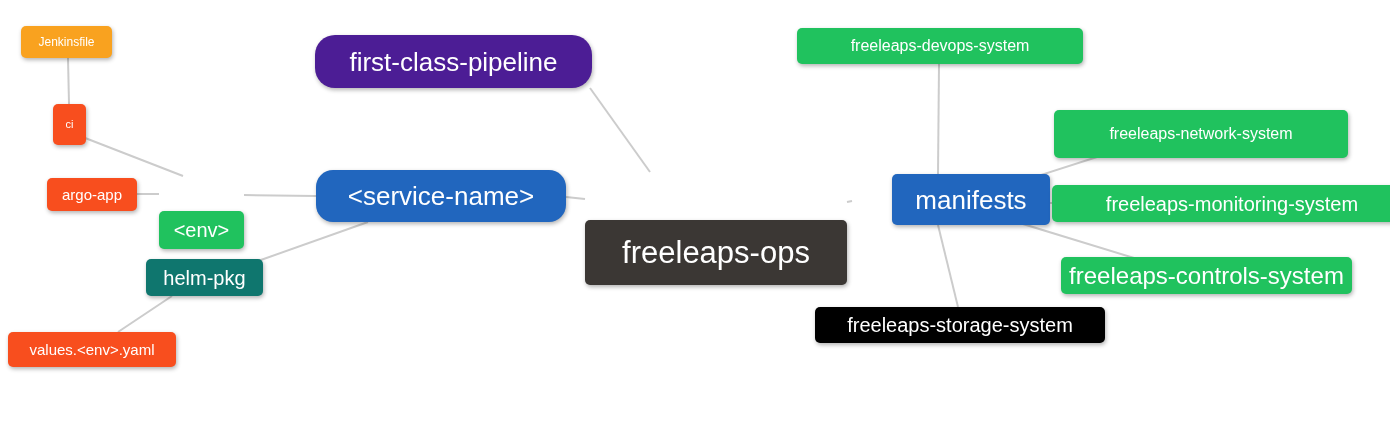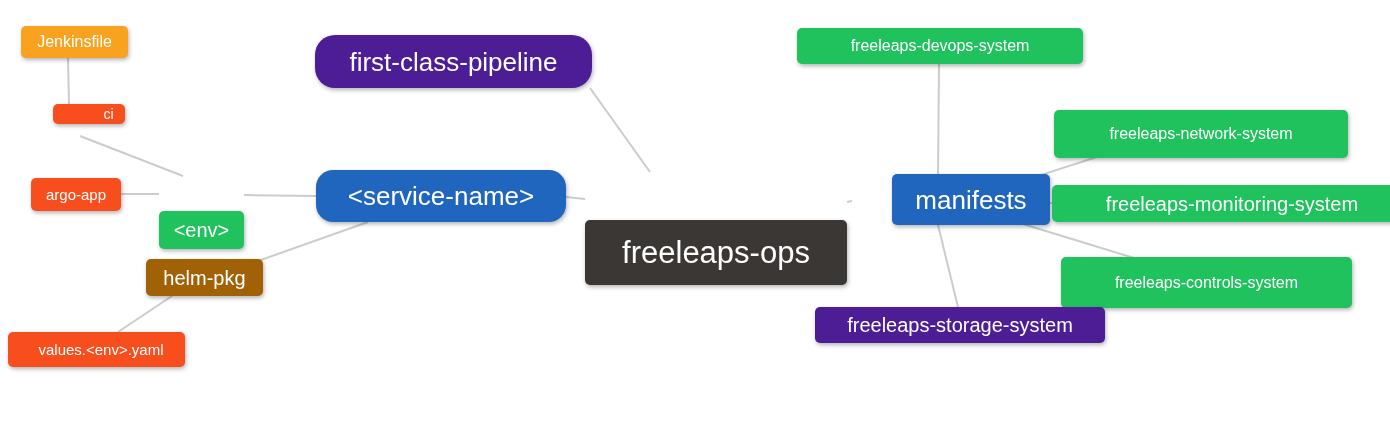--- a/index.html
+++ b/index.html
@@ -23,34 +23,34 @@
     align-items: center;
     justify-content: center;
     color: #ffffff;
     border-radius: 5px;
     box-shadow: 1px 2px 4px rgba(0,0,0,0.3);
     white-space: nowrap;
     cursor: default;
     line-height: 1;
   }
   
-  .n-jenkinsfile   { left: 21px;   top: 26px;  width: 107px;  height: 32px; font-size: 16px; }
-  .n-ci            { left: 53px;   top: 104px; width: 33px;  height: 20px; font-size: 14px; padding-left: 39px; }
-  .n-argo-app      { left: 31px;   top: 178px; width: 90px;  height: 33px; font-size: 15px; }
+  .n-jenkinsfile   { left: 21px;   top: 26px;  width: 91px;  height: 32px; font-size: 12px; }
+  .n-ci            { left: 53px;   top: 104px; width: 33px;  height: 41px; font-size: 11px; }
+  .n-argo-app      { left: 47px;   top: 178px; width: 90px;  height: 33px; font-size: 15px; }
   .n-env           { left: 159px;  top: 176px; width: 85px;  height: 38px; font-size: 20px; margin-top: 35px; }
   .n-helm-pkg      { left: 146px;  top: 259px; width: 117px; height: 37px; font-size: 20px; }
-  .n-values        { left: 8px;    top: 332px; width: 168px; height: 35px; font-size: 15px; padding-left: 9px; }
+  .n-values        { left: 8px;    top: 332px; width: 168px; height: 35px; font-size: 15px; }
   .n-fcp           { left: 315px;  top: 35px;  width: 277px; height: 53px; font-size: 26px; }
   .n-service       { left: 316px;  top: 170px; width: 250px; height: 52px; font-size: 26px; border-radius: 17px; }
   .n-ops           { left: 585px;  top: 172px; width: 262px; height: 65px; font-size: 31px; }
   .n-manifests     { left: 852px;  top: 174px; width: 158px; height: 51px; font-size: 26px; }
   .n-devops        { left: 797px;  top: 28px;  width: 286px; height: 36px; font-size: 16px; }
   .n-network       { left: 1054px; top: 110px; width: 294px; height: 48px; font-size: 16px; }
   .n-monitoring    { left: 1052px; top: 185px; width: 360px; height: 37px; font-size: 20px; }
-  .n-controls      { left: 1061px; top: 257px; width: 291px; height: 51px; font-size: 16px; }
+  .n-controls      { left: 1061px; top: 257px; width: 291px; height: 37px; font-size: 24px; }
   .n-storage       { left: 815px;  top: 307px; width: 290px; height: 36px; font-size: 20px; }
 </style>
 </head>
 <body>
 
 <div class="canvas">
 
   <svg class="edges-layer" viewBox="0 0 1390 421">
     <line class="edge" x1="68" y1="58" x2="69" y2="104" style="stroke: rgb(204, 204, 204);"></line>
     <line class="edge" x1="80" y1="136" x2="183" y2="176" style="stroke: rgb(204, 204, 204);"></line>
@@ -65,25 +65,25 @@
     <line class="edge" x1="1010" y1="185" x2="1122" y2="149" style="stroke: rgb(204, 204, 204);"></line>
     <line class="edge" x1="1010" y1="203" x2="1052" y2="203" style="stroke: rgb(204, 204, 204);"></line>
     <line class="edge" x1="1010" y1="220" x2="1134" y2="258" style="stroke: rgb(204, 204, 204);"></line>
     <line class="edge" x1="938" y1="225" x2="958" y2="307" style="stroke: rgb(204, 204, 204);"></line>
   </svg>
 
   <div class="node n-jenkinsfile" style="background: rgb(249, 162, 31);">Jenkinsfile</div>
   <div class="node n-ci" style="background: rgb(248, 78, 30);">ci</div>
   <div class="node n-argo-app" style="background: rgb(248, 78, 30);">argo-app</div>
   <div class="node n-env" style="background: rgb(32, 194, 94);">&lt;env&gt;</div>
-  <div class="node n-helm-pkg" style="background: #a16207;">helm-pkg</div>
+  <div class="node n-helm-pkg" style="background: #0f766e;">helm-pkg</div>
   <div class="node n-values" style="background: rgb(248, 78, 30);">values.&lt;env&gt;.yaml</div>
   <div class="node n-fcp" style="background: #4c1d95; border-radius: 20px;">first-class-pipeline</div>
   <div class="node n-service" style="background: rgb(33, 102, 190);">&lt;service-name&gt;</div>
   <div class="node n-ops" style="background: rgb(59, 55, 52); margin-top: 48px;">freeleaps-ops</div>
   <div class="node n-manifests" style="background: rgb(33, 102, 190); margin-left: 40px;">manifests</div>
   <div class="node n-devops" style="background: rgb(32, 194, 94);">freeleaps-devops-system</div>
   <div class="node n-network" style="background: rgb(32, 194, 94);">freeleaps-network-system</div>
   <div class="node n-monitoring" style="background: rgb(32, 194, 94);">freeleaps-monitoring-system</div>
   <div class="node n-controls" style="background: rgb(32, 194, 94);">freeleaps-controls-system</div>
-  <div class="node n-storage" style="background: #4c1d95;">freeleaps-storage-system</div>
+  <div class="node n-storage" style="background: #000000;">freeleaps-storage-system</div>
 
 </div>
 
 </body></html>

